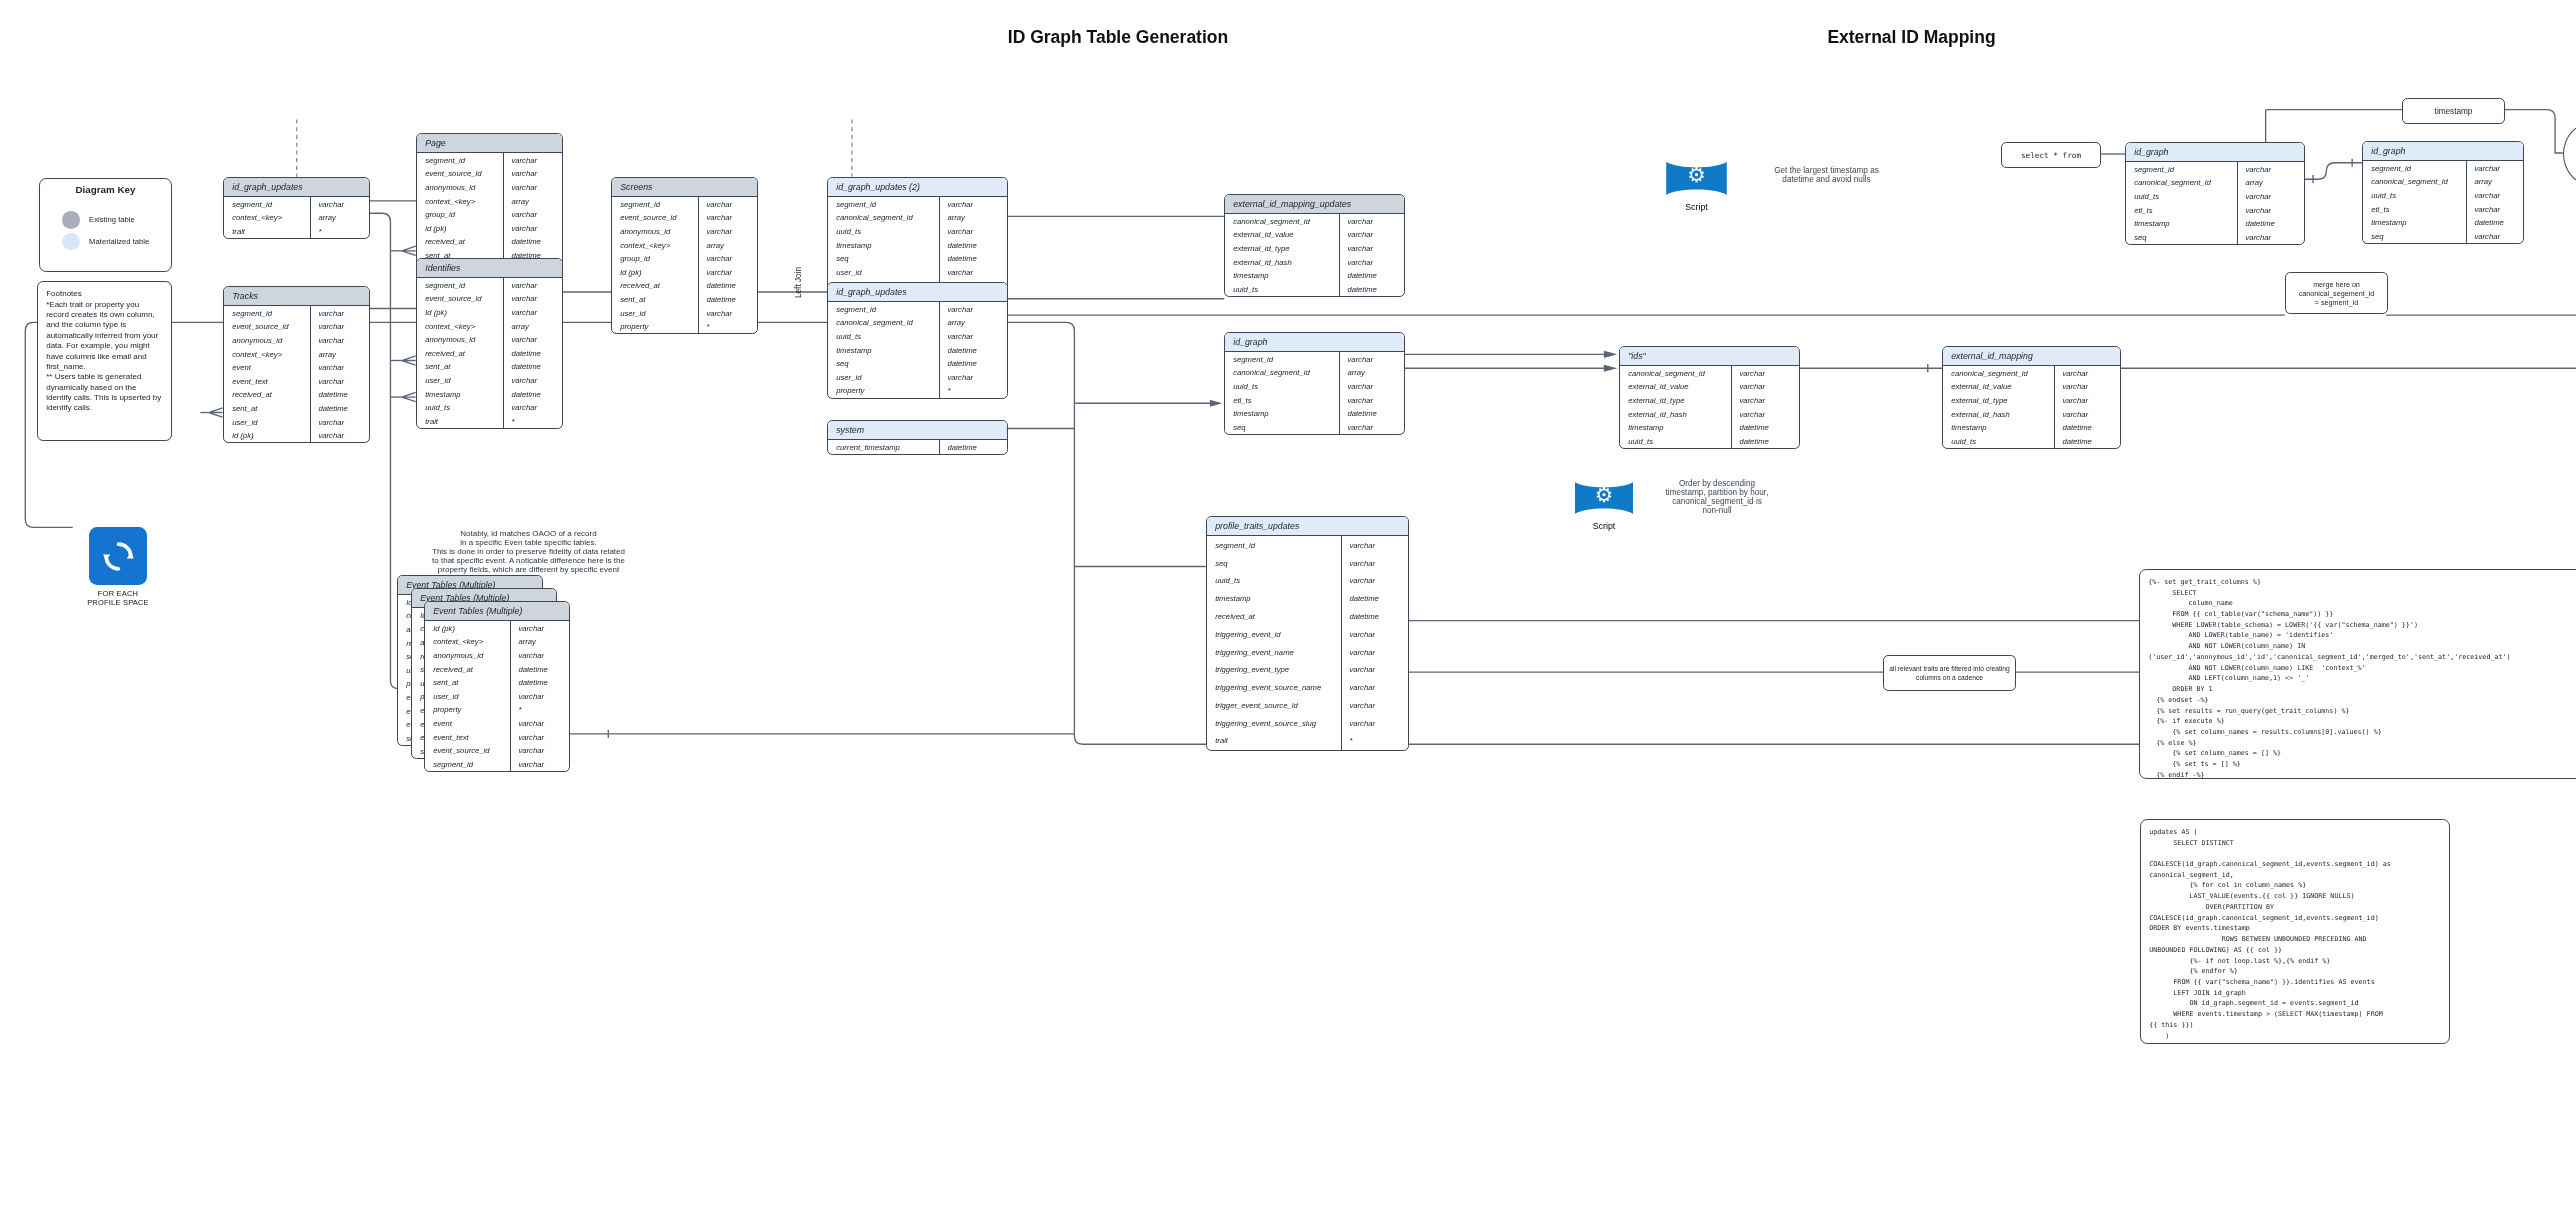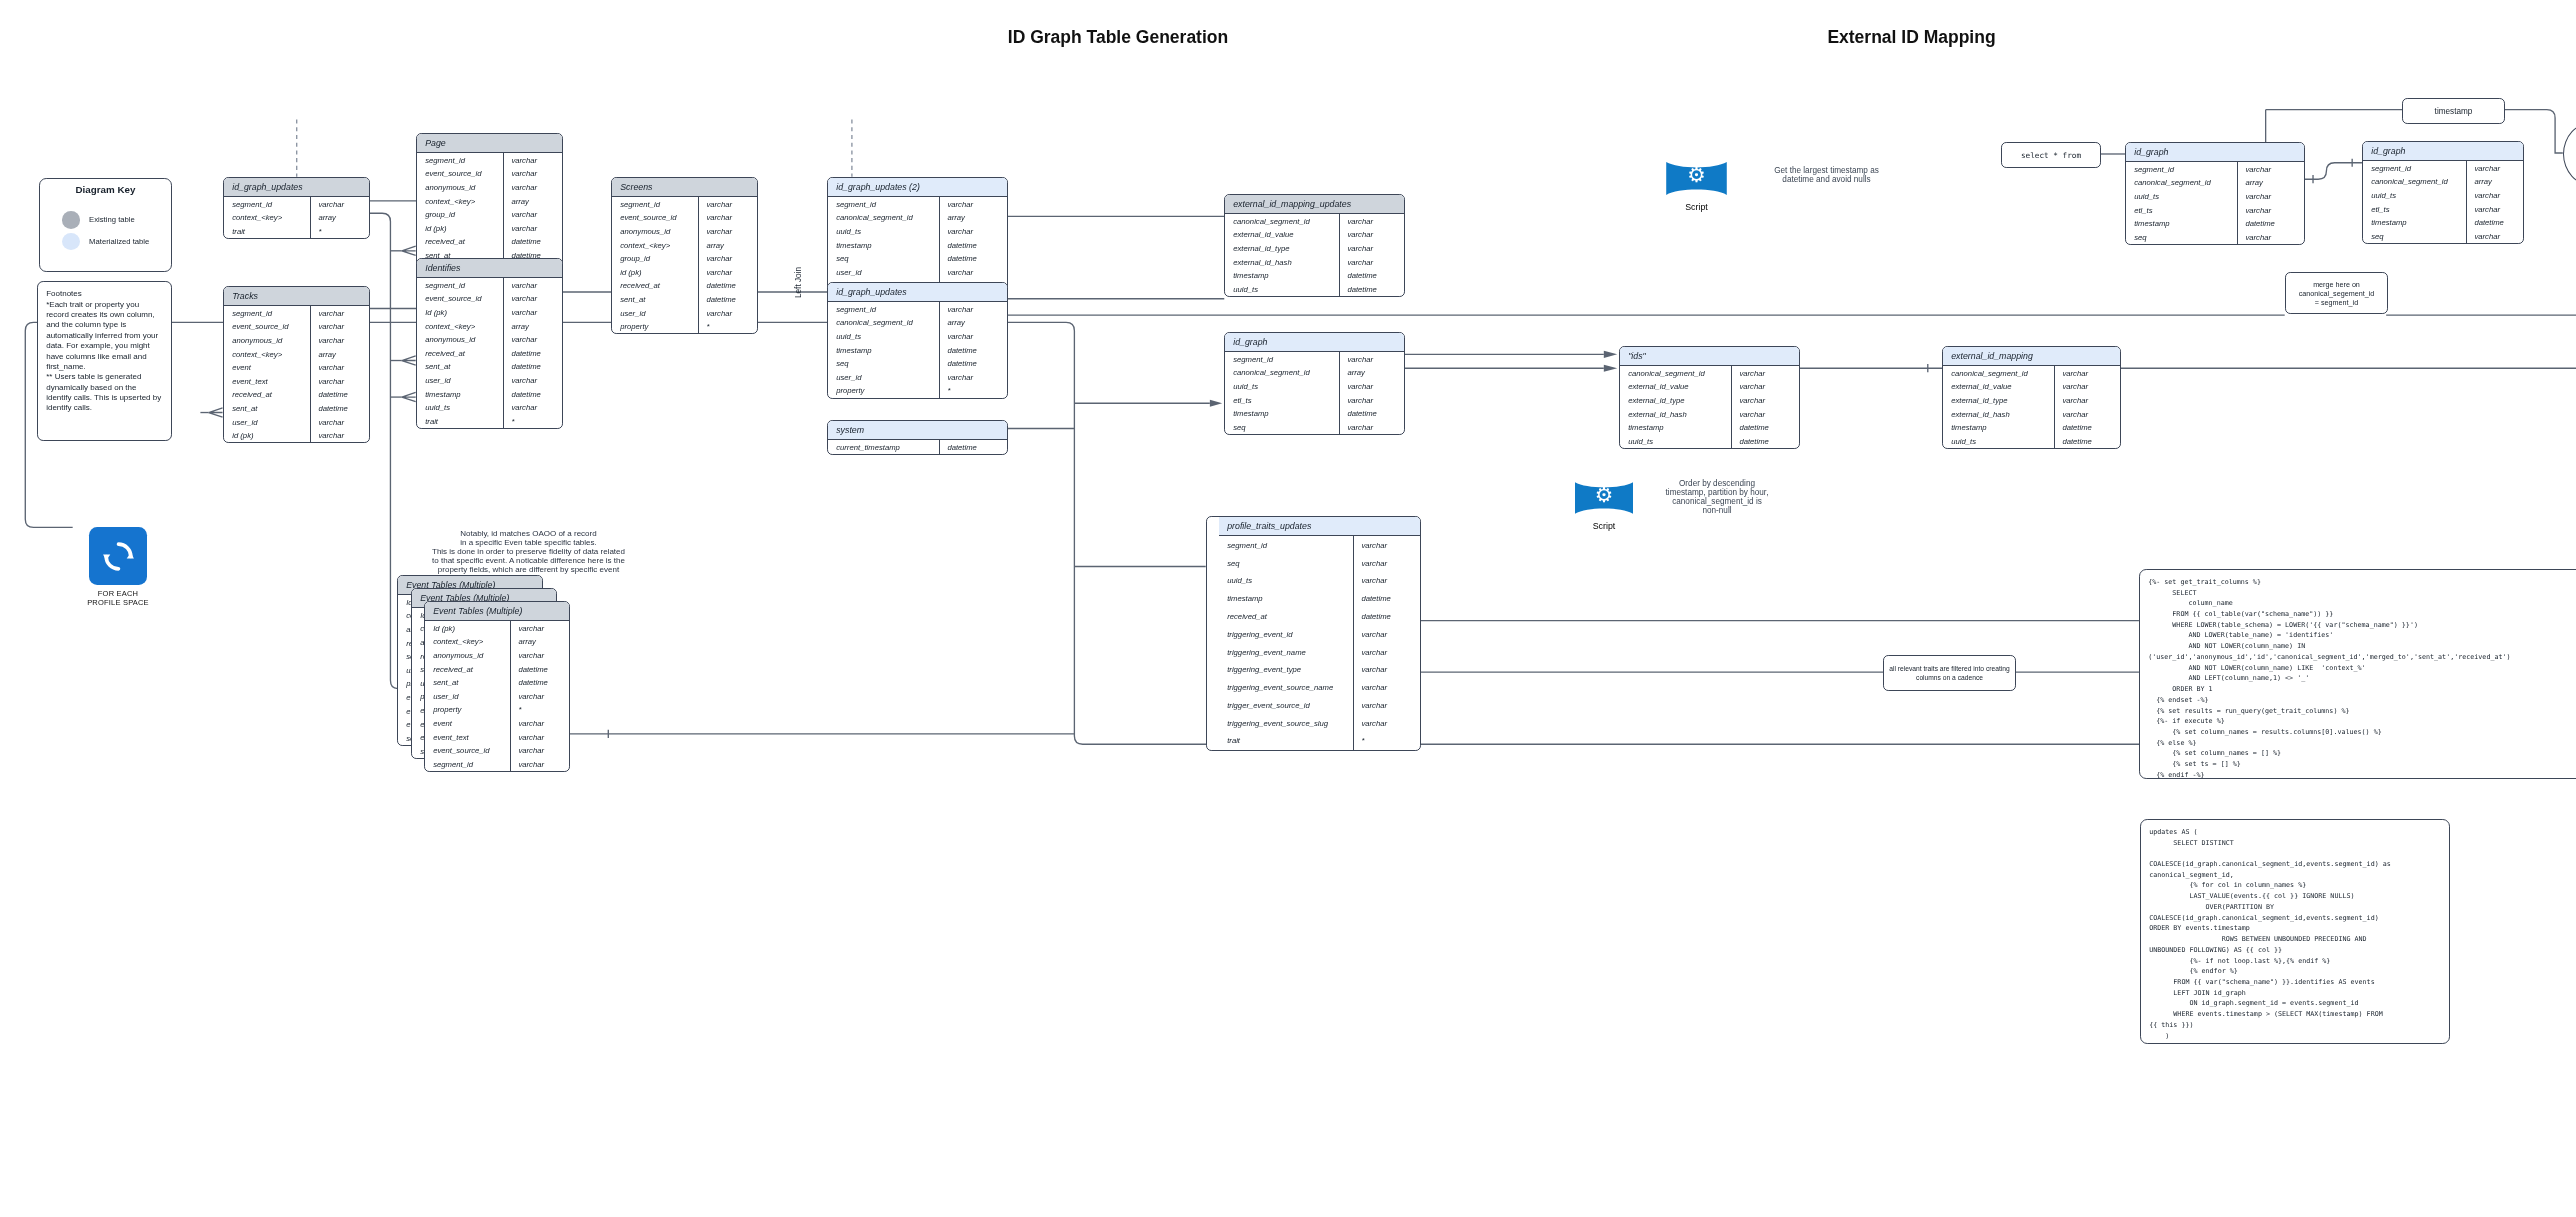--- a/index.html
+++ b/index.html
@@ -698,21 +698,21 @@
           <div class="trow">
             <span class="fname">timestamp</span>
             <span class="ftype">datetime</span>
           </div>
           <div class="trow">
             <span class="fname">seq</span>
             <span class="ftype">varchar</span>
           </div>
         </div>
       </div>
-      <div class="table-card materialized rows-lg" style="left: 1206px; top: 516px; width: 201px; padding-left: 12px; --ncw: 126px;">
+      <div class="table-card materialized rows-lg" style="left: 1206px; top: 516px; width: 201px; --ncw: 126px;">
         <div class="tbl-title">profile_traits_updates</div>
         <div>
           <div class="trow">
             <span class="fname">segment_id</span>
             <span class="ftype">varchar</span>
           </div>
           <div class="trow">
             <span class="fname">seq</span>
             <span class="ftype">varchar</span>
           </div>

